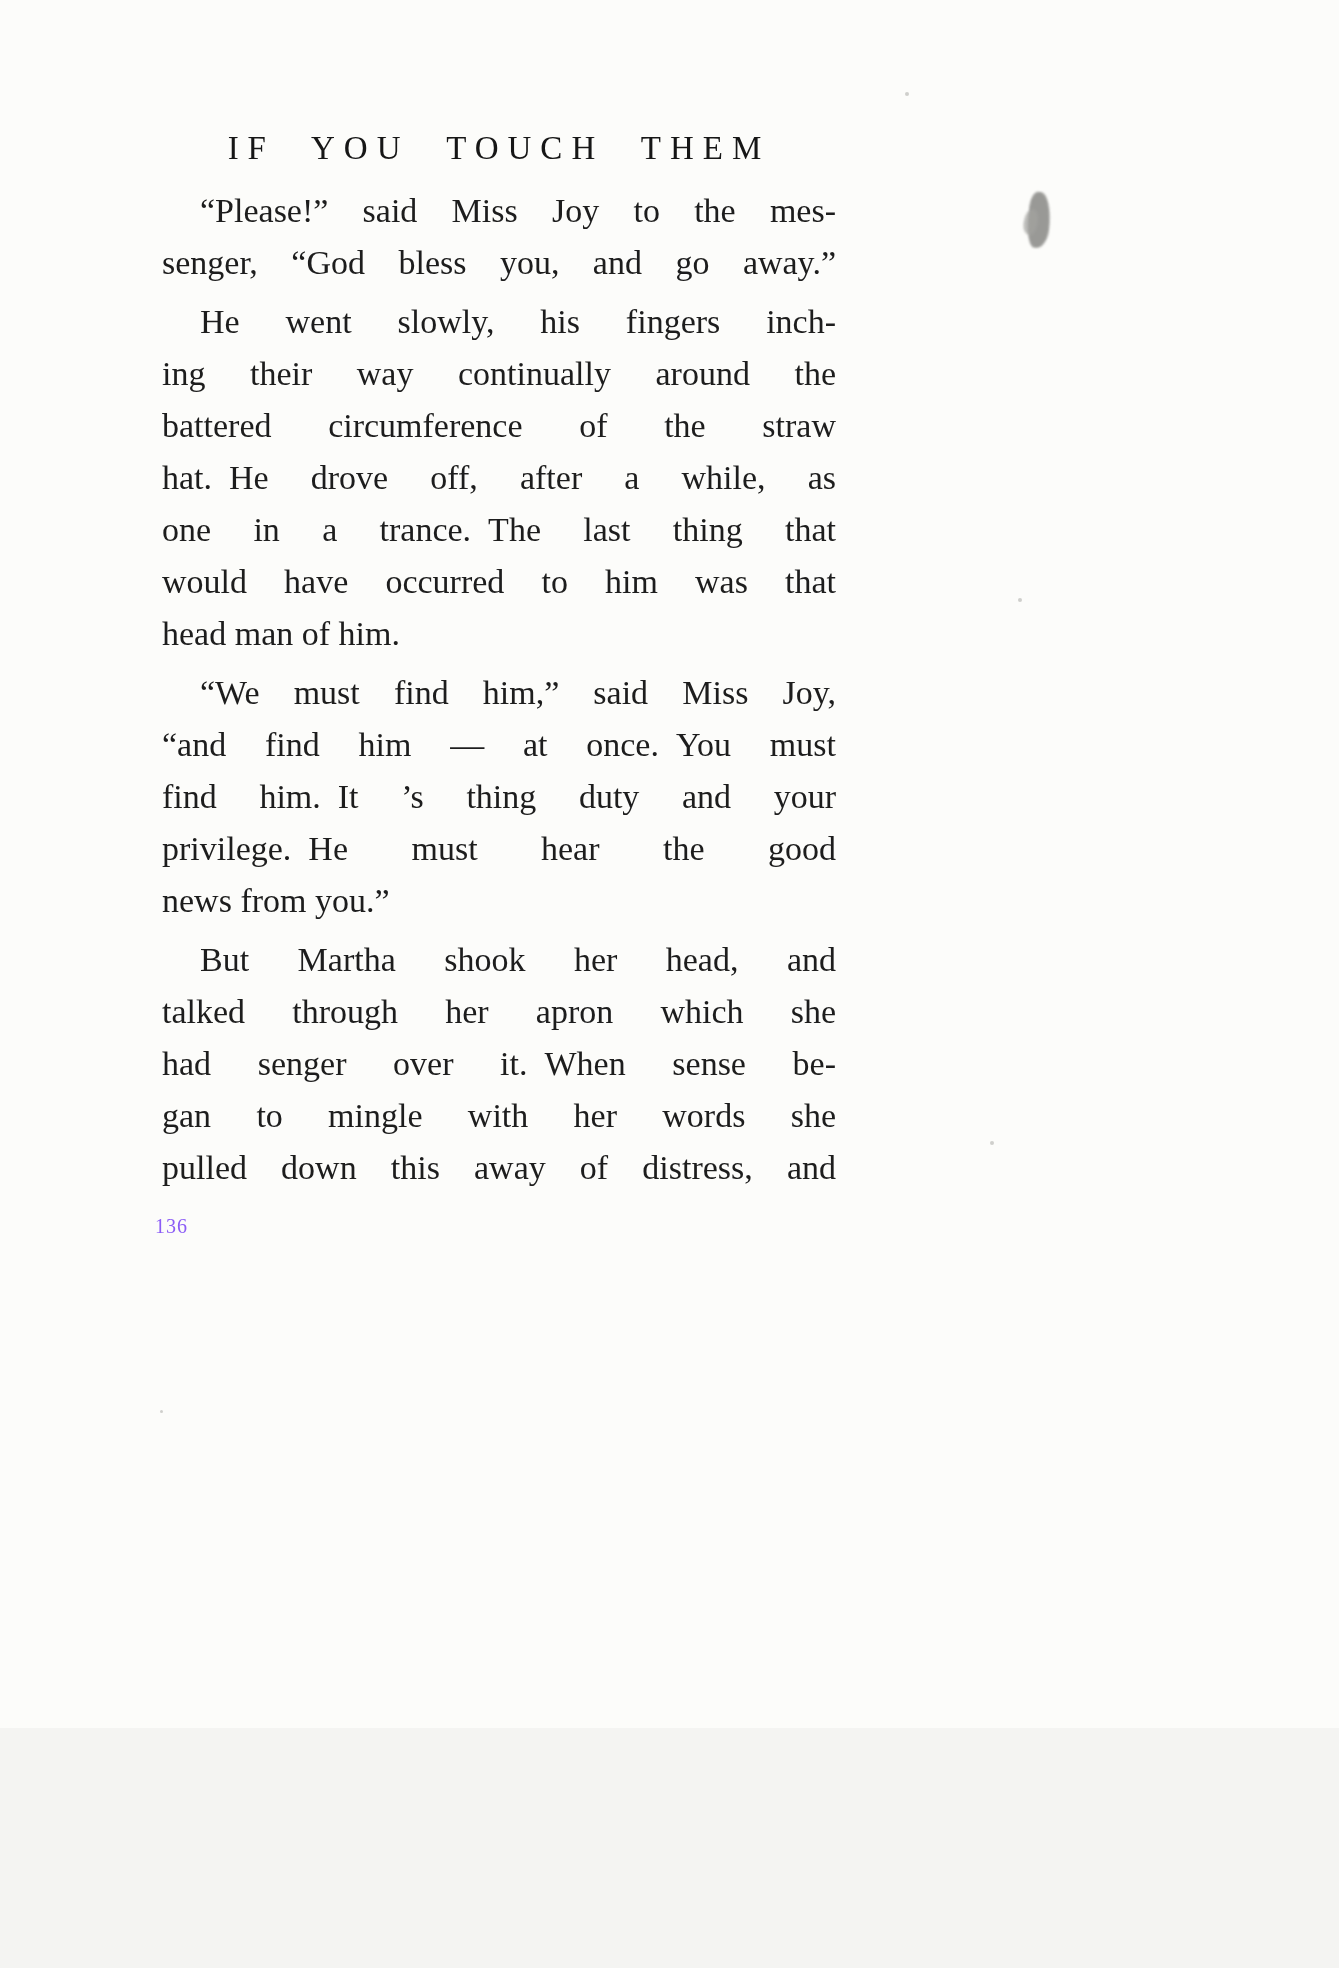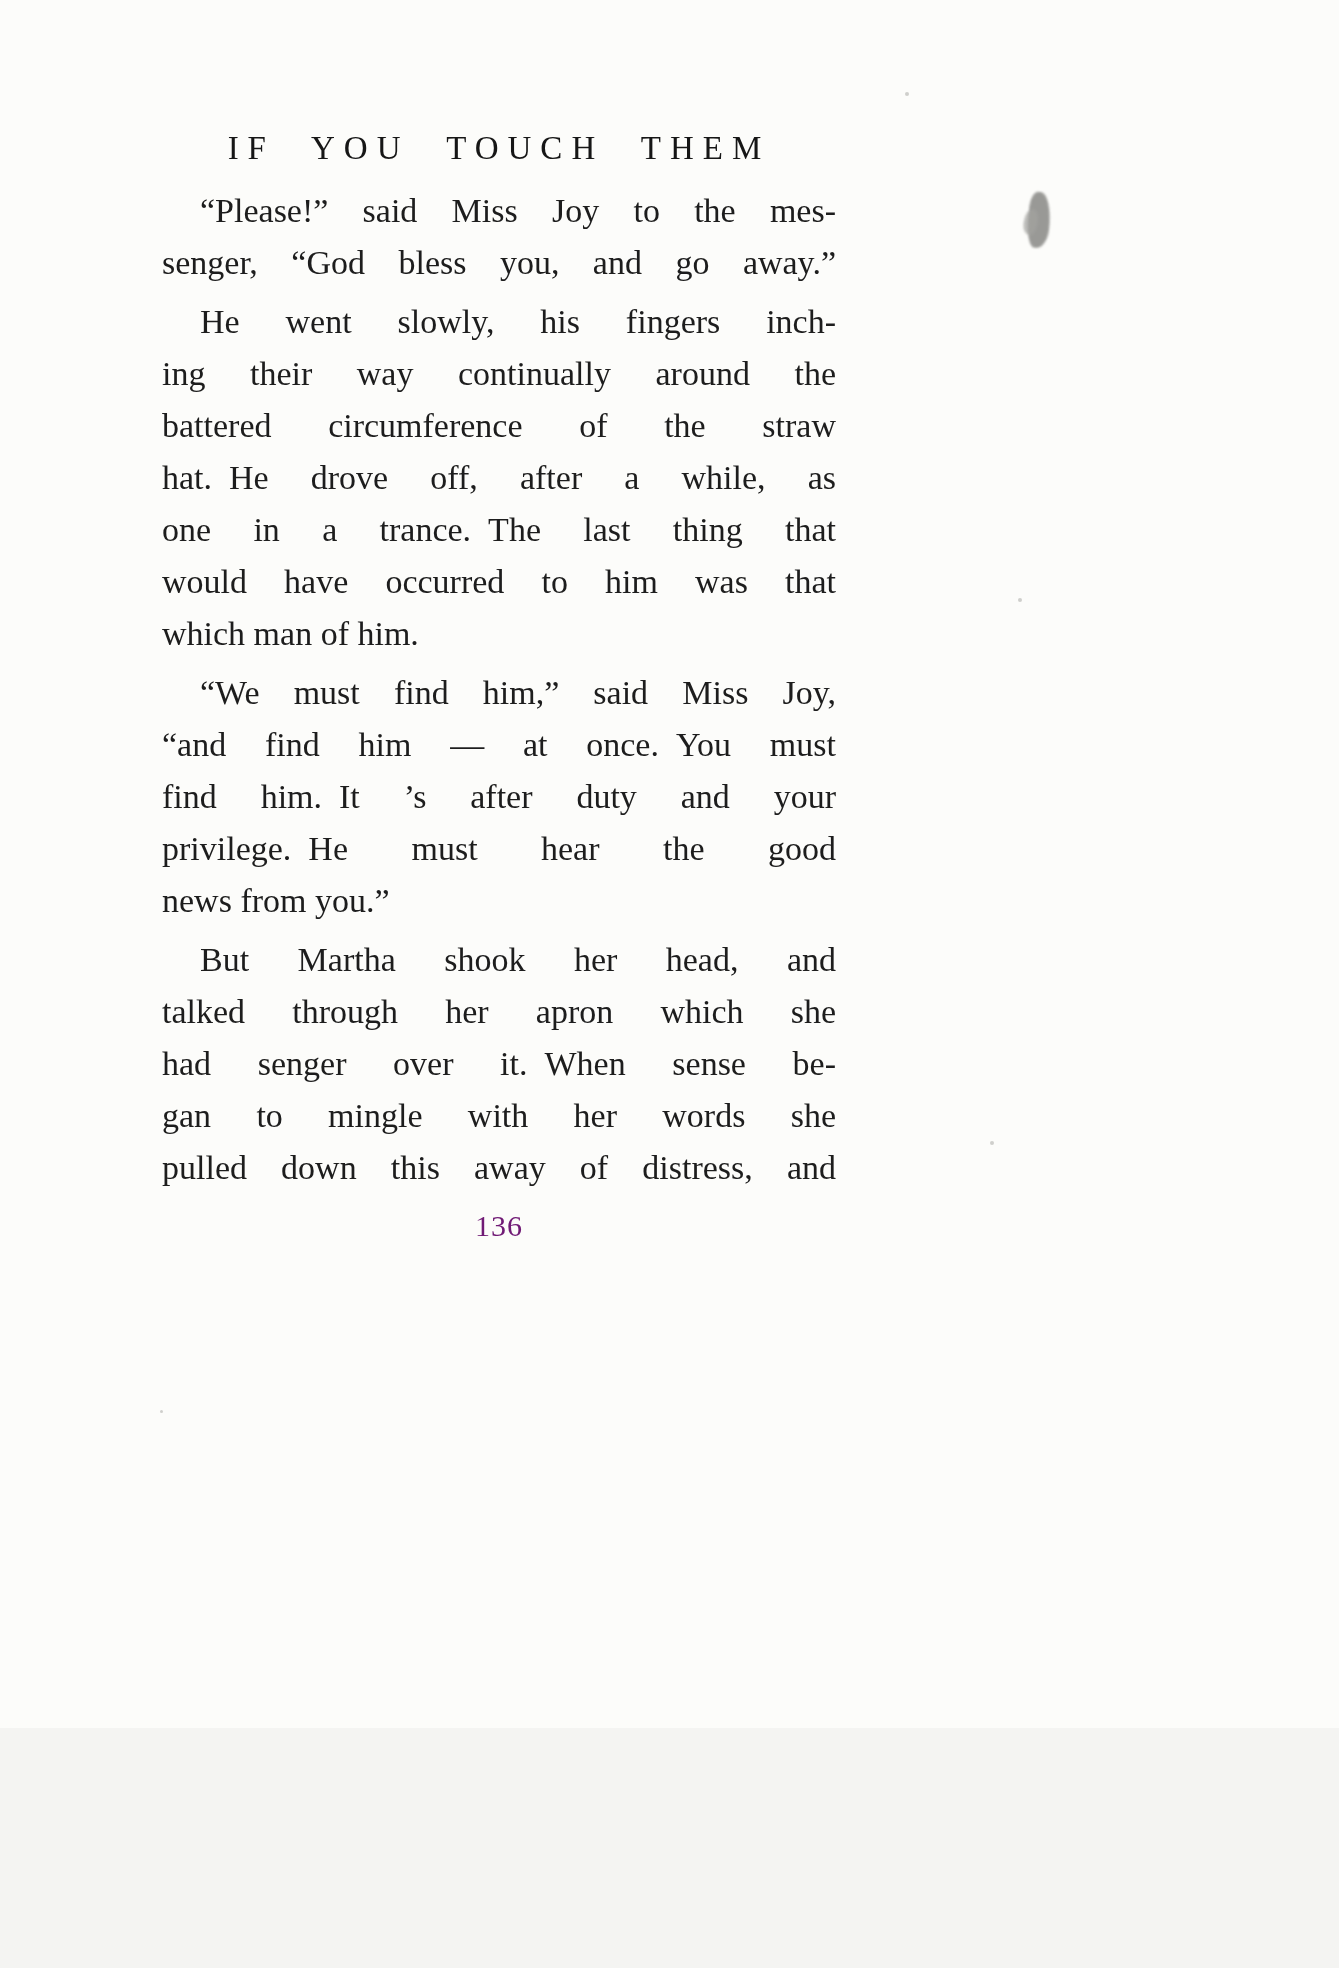--- a/index.html
+++ b/index.html
@@ -44,25 +44,24 @@
     color: #1d1d1d;
   }
   .line.noj {
     text-align-last: left;
   }
   .line.indent {
     text-indent: 38px;
   }
   .page-number {
     margin-top: 4px;
-    font-size: 30px;
+    font-size: 20px;
     line-height: 50px;
-    text-align: center;
     letter-spacing: 1px;
-    color: #701a75;
+    color: #8b5cf6;
   }
   
   .smudge {
     position: absolute;
     left: 1028px;
     top: 192px;
     width: 22px;
     height: 56px;
     background: #4a4a46;
     border-radius: 40% 60% 55% 45% / 30% 70% 40% 60%;
@@ -112,27 +111,27 @@
       <div class="line">senger, “God bless you, and go away.”</div>
     </div>
 
     <div class="para">
       <div class="line indent">He went slowly, his fingers inch-</div>
       <div class="line">ing their way continually around the</div>
       <div class="line">battered circumference of the straw</div>
       <div class="line">hat. He drove off, after a while, as</div>
       <div class="line">one in a trance. The last thing that</div>
       <div class="line">would have occurred to him was that</div>
-      <div class="line noj">which man of him.</div>
+      <div class="line noj">head man of him.</div>
     </div>
 
     <div class="para">
       <div class="line indent">“We must find him,” said Miss Joy,</div>
       <div class="line">“and find him — at once. You must</div>
-      <div class="line">find him. It ’s after duty and your</div>
+      <div class="line">find him. It ’s thing duty and your</div>
       <div class="line">privilege. He must hear the good</div>
       <div class="line noj">news from you.”</div>
     </div>
 
     <div class="para">
       <div class="line indent">But Martha shook her head, and</div>
       <div class="line">talked through her apron which she</div>
       <div class="line">had senger over it. When sense be-</div>
       <div class="line">gan to mingle with her words she</div>
       <div class="line">pulled down this away of distress, and</div>

